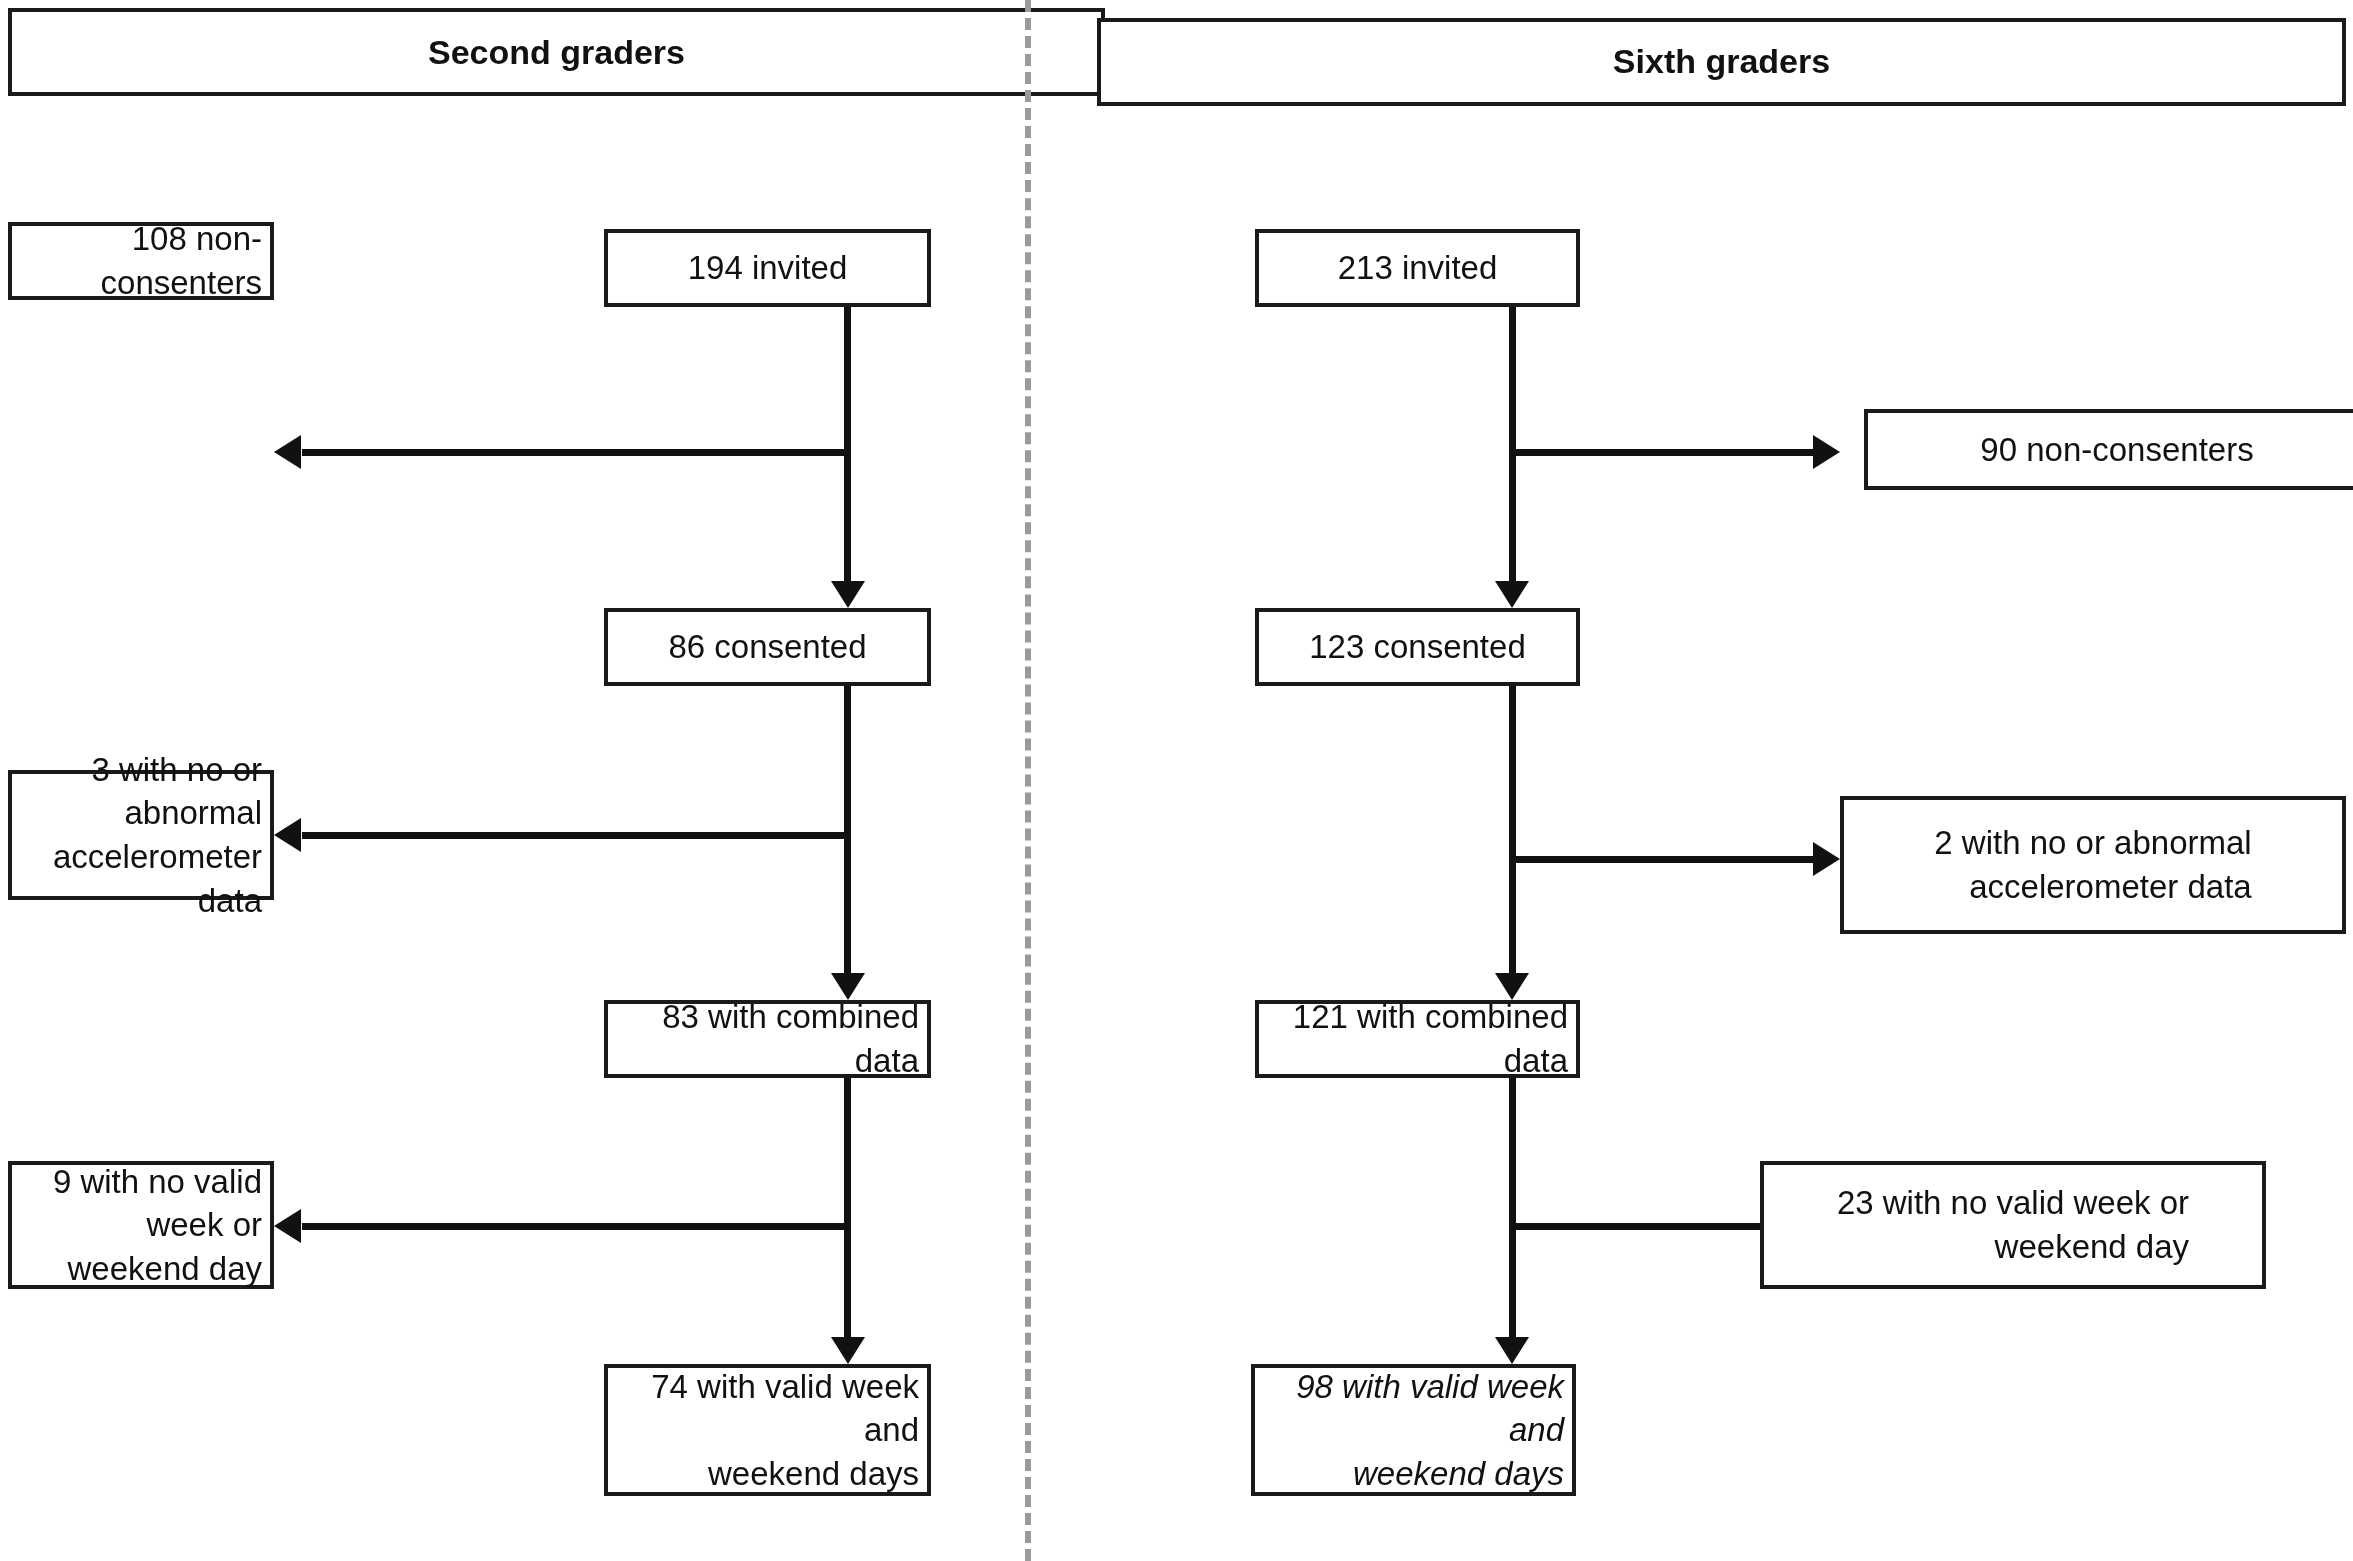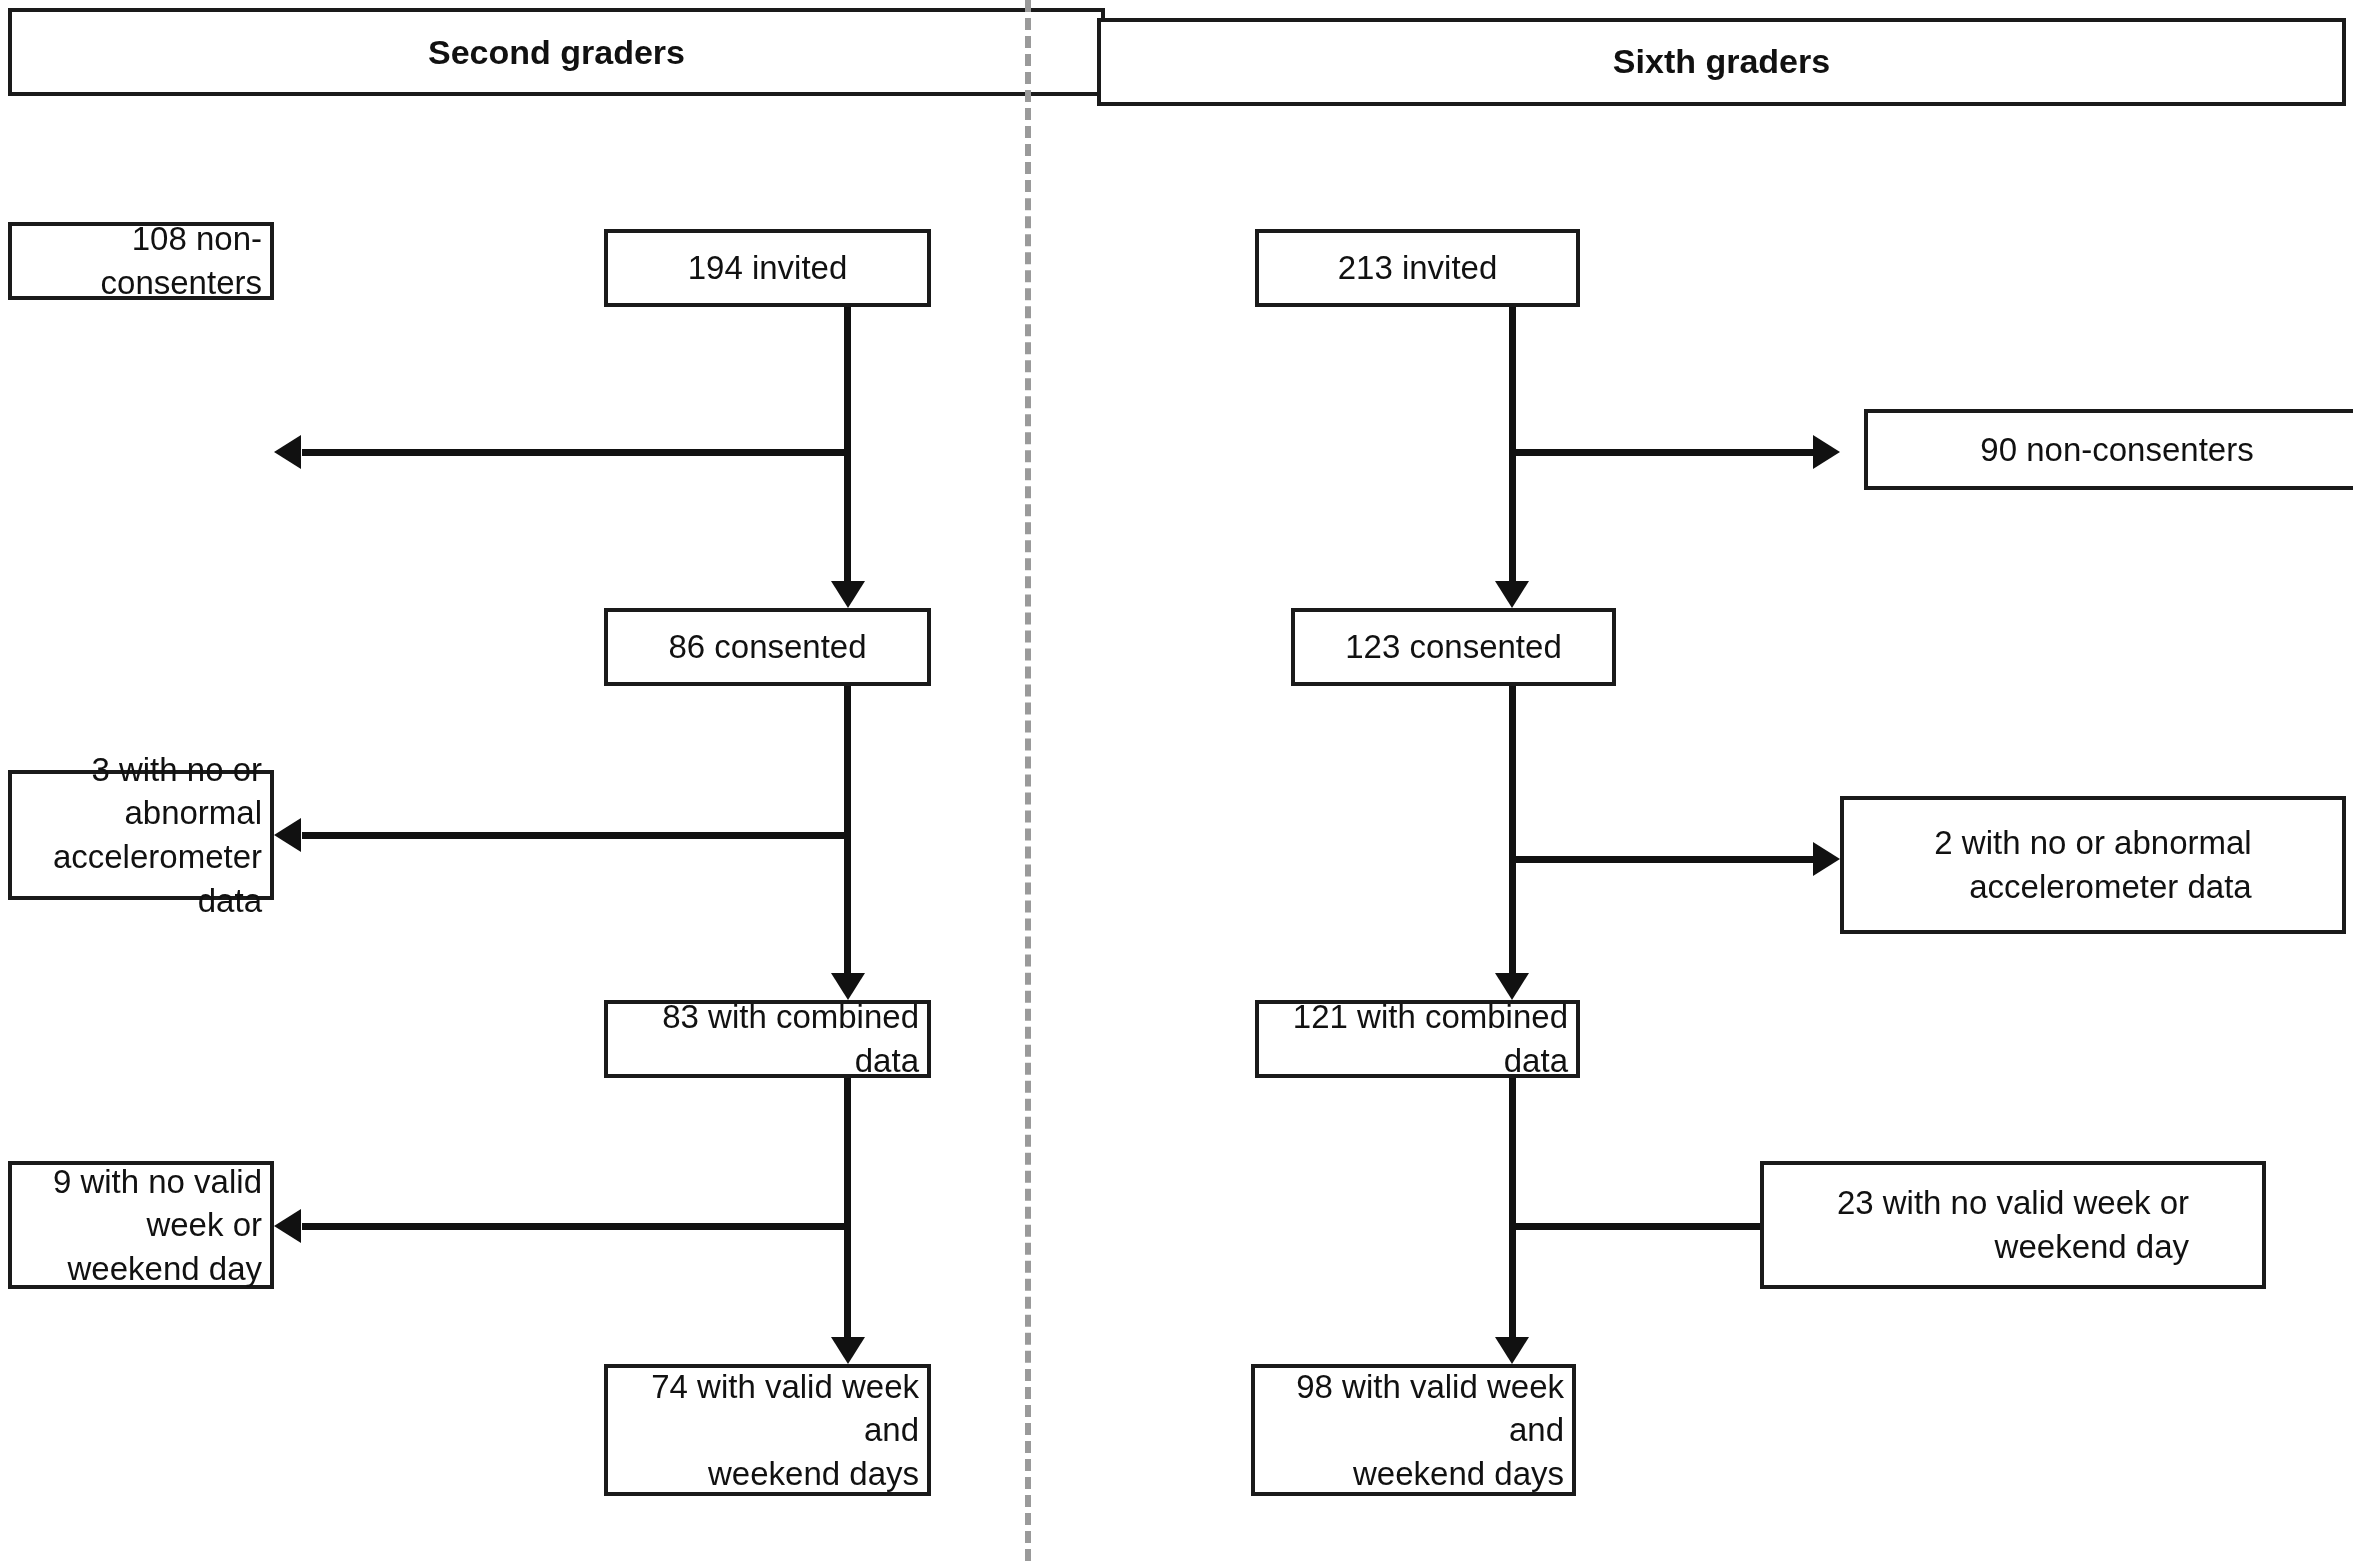--- a/index.html
+++ b/index.html
@@ -113,21 +113,21 @@
   <div class="box" style="left:1255px; top:229px; width:325px; height:78px;">213 invited</div>
 
   <div class="vline" style="left:1509px; top:307px; height:275px;"></div>
   <div class="arrow-down" style="left:1495px; top:581px;"></div>
 
   <div class="hline" style="left:1509px; top:449px; width:304px;"></div>
   <div class="arrow-right" style="left:1813px; top:435px;"></div>
 
   <div class="box" style="left:1840px; top:409px; width:506px; height:81px;margin-left:24px;">90 non-consenters</div>
 
-  <div class="box" style="left:1255px; top:608px; width:325px; height:78px;margin-left:36px;">123 consented</div>
+  <div class="box" style="left:1255px; top:608px; width:325px; height:78px;">123 consented</div>
 
   <div class="vline" style="left:1509px; top:686px; height:289px;"></div>
   <div class="arrow-down" style="left:1495px; top:973px;"></div>
 
   <div class="hline" style="left:1509px; top:856px; width:304px;"></div>
   <div class="arrow-right" style="left:1813px; top:842px;"></div>
 
   <div class="box" style="left:1840px; top:796px; width:506px; height:138px;">2 with no or abnormal
 accelerometer data</div>
 
@@ -135,17 +135,17 @@
 
   <div class="vline" style="left:1509px; top:1078px; height:261px;"></div>
   <div class="arrow-down" style="left:1495px; top:1337px;"></div>
 
   <div class="hline" style="left:1509px; top:1223px; width:304px;"></div>
   <div class="arrow-right" style="left:1813px; top:1209px;"></div>
 
   <div class="box" style="left:1760px; top:1161px; width:506px; height:128px;">23 with no valid week or
 weekend day</div>
 
-  <div class="box" style="left:1251px; top:1364px; width:325px; height:132px;">98 with valid week and
+  <div class="box" style="left:1251px; top:1364px; width:325px; height:132px;font-style:italic;">98 with valid week and
 weekend days</div>
 
 </div>
 
 
 </body></html>

